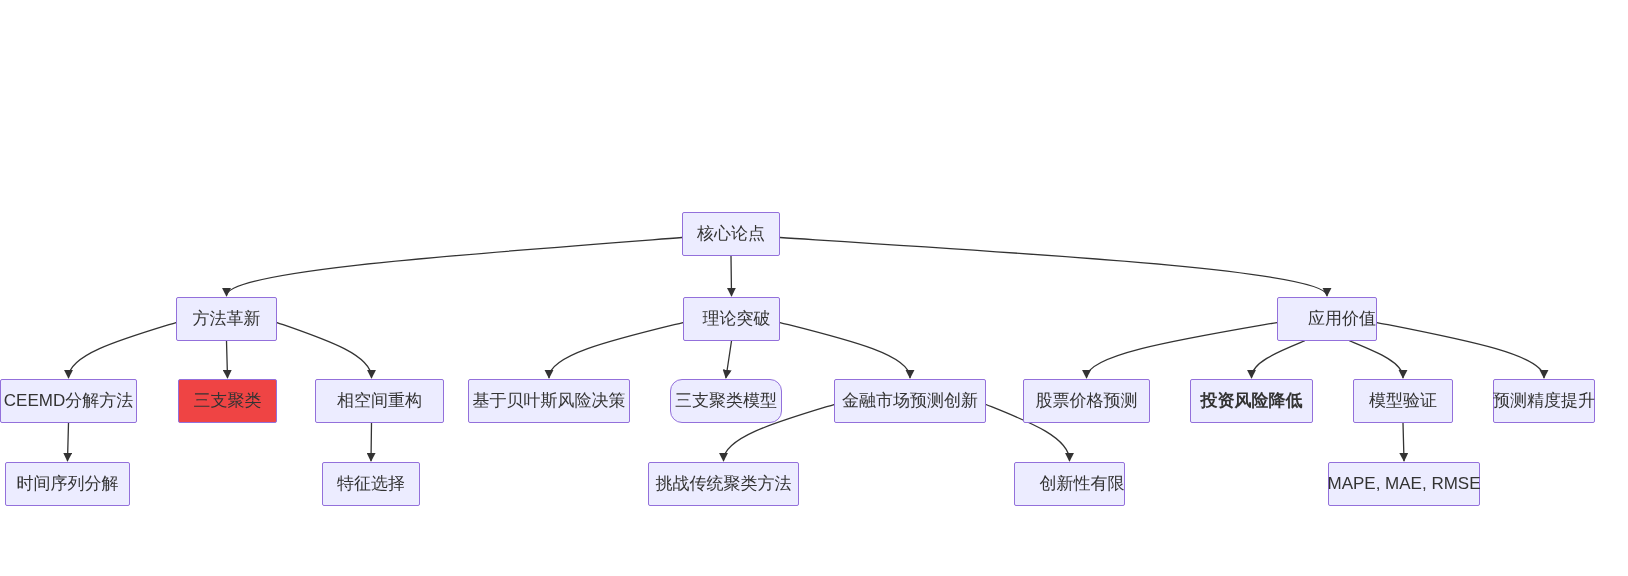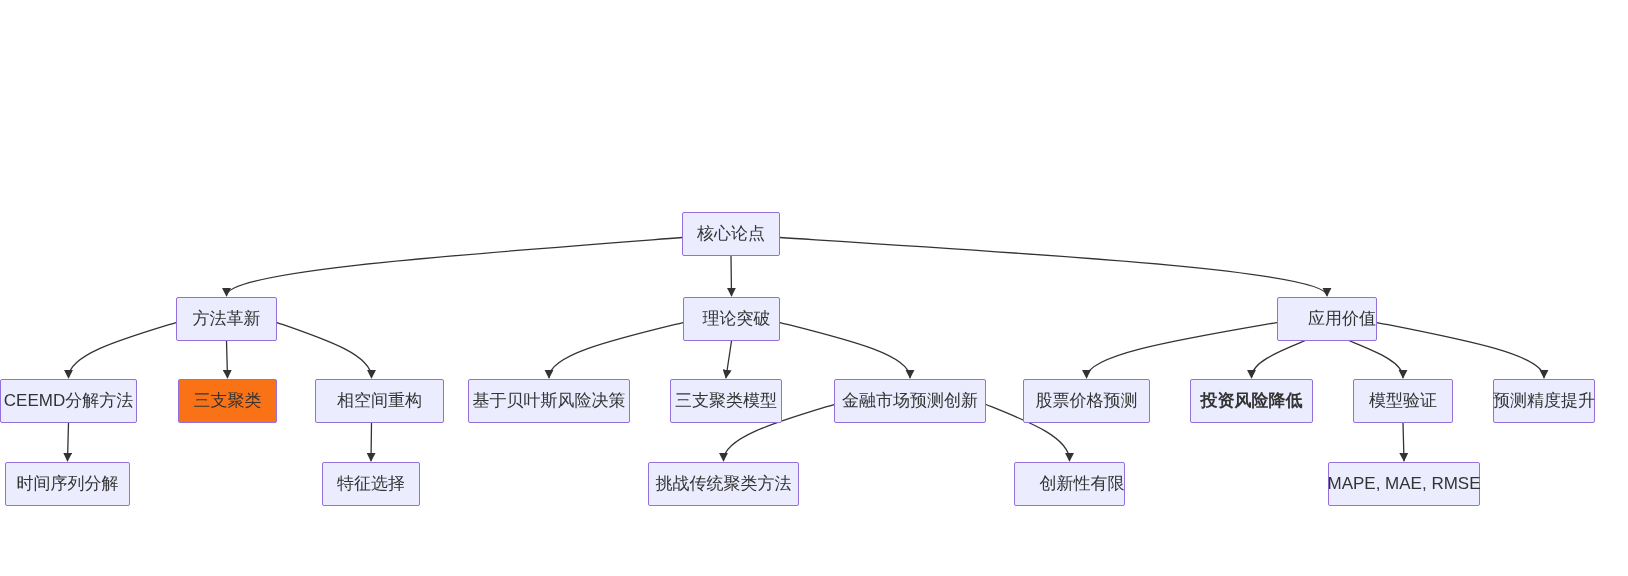--- a/index.html
+++ b/index.html
@@ -81,30 +81,30 @@
       </div>
       <div class="node" style="left: 683px; top: 297px; width: 97px; height: 44px; background: rgb(236, 236, 255); border-color: rgb(147, 112, 219); color: rgb(51, 51, 51); padding-left: 10px;">
         <span>理论突破</span>
       </div>
       <div class="node" style="left: 1277px; top: 297px; width: 100px; height: 44px; background: rgb(236, 236, 255); border-color: rgb(147, 112, 219); color: rgb(51, 51, 51); justify-content: flex-end;">
         <span>应用价值</span>
       </div>
       <div class="node" style="left: 0px; top: 379px; width: 137px; height: 44px; background: rgb(236, 236, 255); border-color: rgb(147, 112, 219); color: rgb(51, 51, 51);">
         <span>CEEMD分解方法</span>
       </div>
-      <div class="node" style="left: 178px; top: 379px; width: 99px; height: 44px; background: #f97316; border-color: rgb(147, 112, 219); color: rgb(51, 51, 51);">
+      <div class="node" style="left: 178px; top: 379px; width: 99px; height: 44px; background: #ef4444; border-color: rgb(147, 112, 219); color: rgb(51, 51, 51);">
         <span>三支聚类</span>
       </div>
       <div class="node" style="left: 315px; top: 379px; width: 129px; height: 44px; background: rgb(236, 236, 255); border-color: rgb(147, 112, 219); color: rgb(51, 51, 51);">
         <span>相空间重构</span>
       </div>
       <div class="node" style="left: 468px; top: 379px; width: 162px; height: 44px; background: rgb(236, 236, 255); border-color: rgb(147, 112, 219); color: rgb(51, 51, 51);">
         <span>基于贝叶斯风险决策</span>
       </div>
-      <div class="node" style="left: 670px; top: 379px; width: 112px; height: 44px; background: rgb(236, 236, 255); border-color: rgb(147, 112, 219); color: rgb(51, 51, 51);">
+      <div class="node" style="left: 670px; top: 379px; width: 112px; height: 44px; background: rgb(236, 236, 255); border-color: rgb(147, 112, 219); color: rgb(51, 51, 51); border-radius: 12px;">
         <span>三支聚类模型</span>
       </div>
       <div class="node" style="left: 834px; top: 379px; width: 152px; height: 44px; background: rgb(236, 236, 255); border-color: rgb(147, 112, 219); color: rgb(51, 51, 51);">
         <span>金融市场预测创新</span>
       </div>
       <div class="node" style="left: 1023px; top: 379px; width: 127px; height: 44px; background: rgb(236, 236, 255); border-color: rgb(147, 112, 219); color: rgb(51, 51, 51);">
         <span>股票价格预测</span>
       </div>
       <div class="node" style="left: 1190px; top: 379px; width: 123px; height: 44px; background: rgb(236, 236, 255); border-color: rgb(147, 112, 219); color: rgb(51, 51, 51); font-weight: bold;">
         <span>投资风险降低</span>

